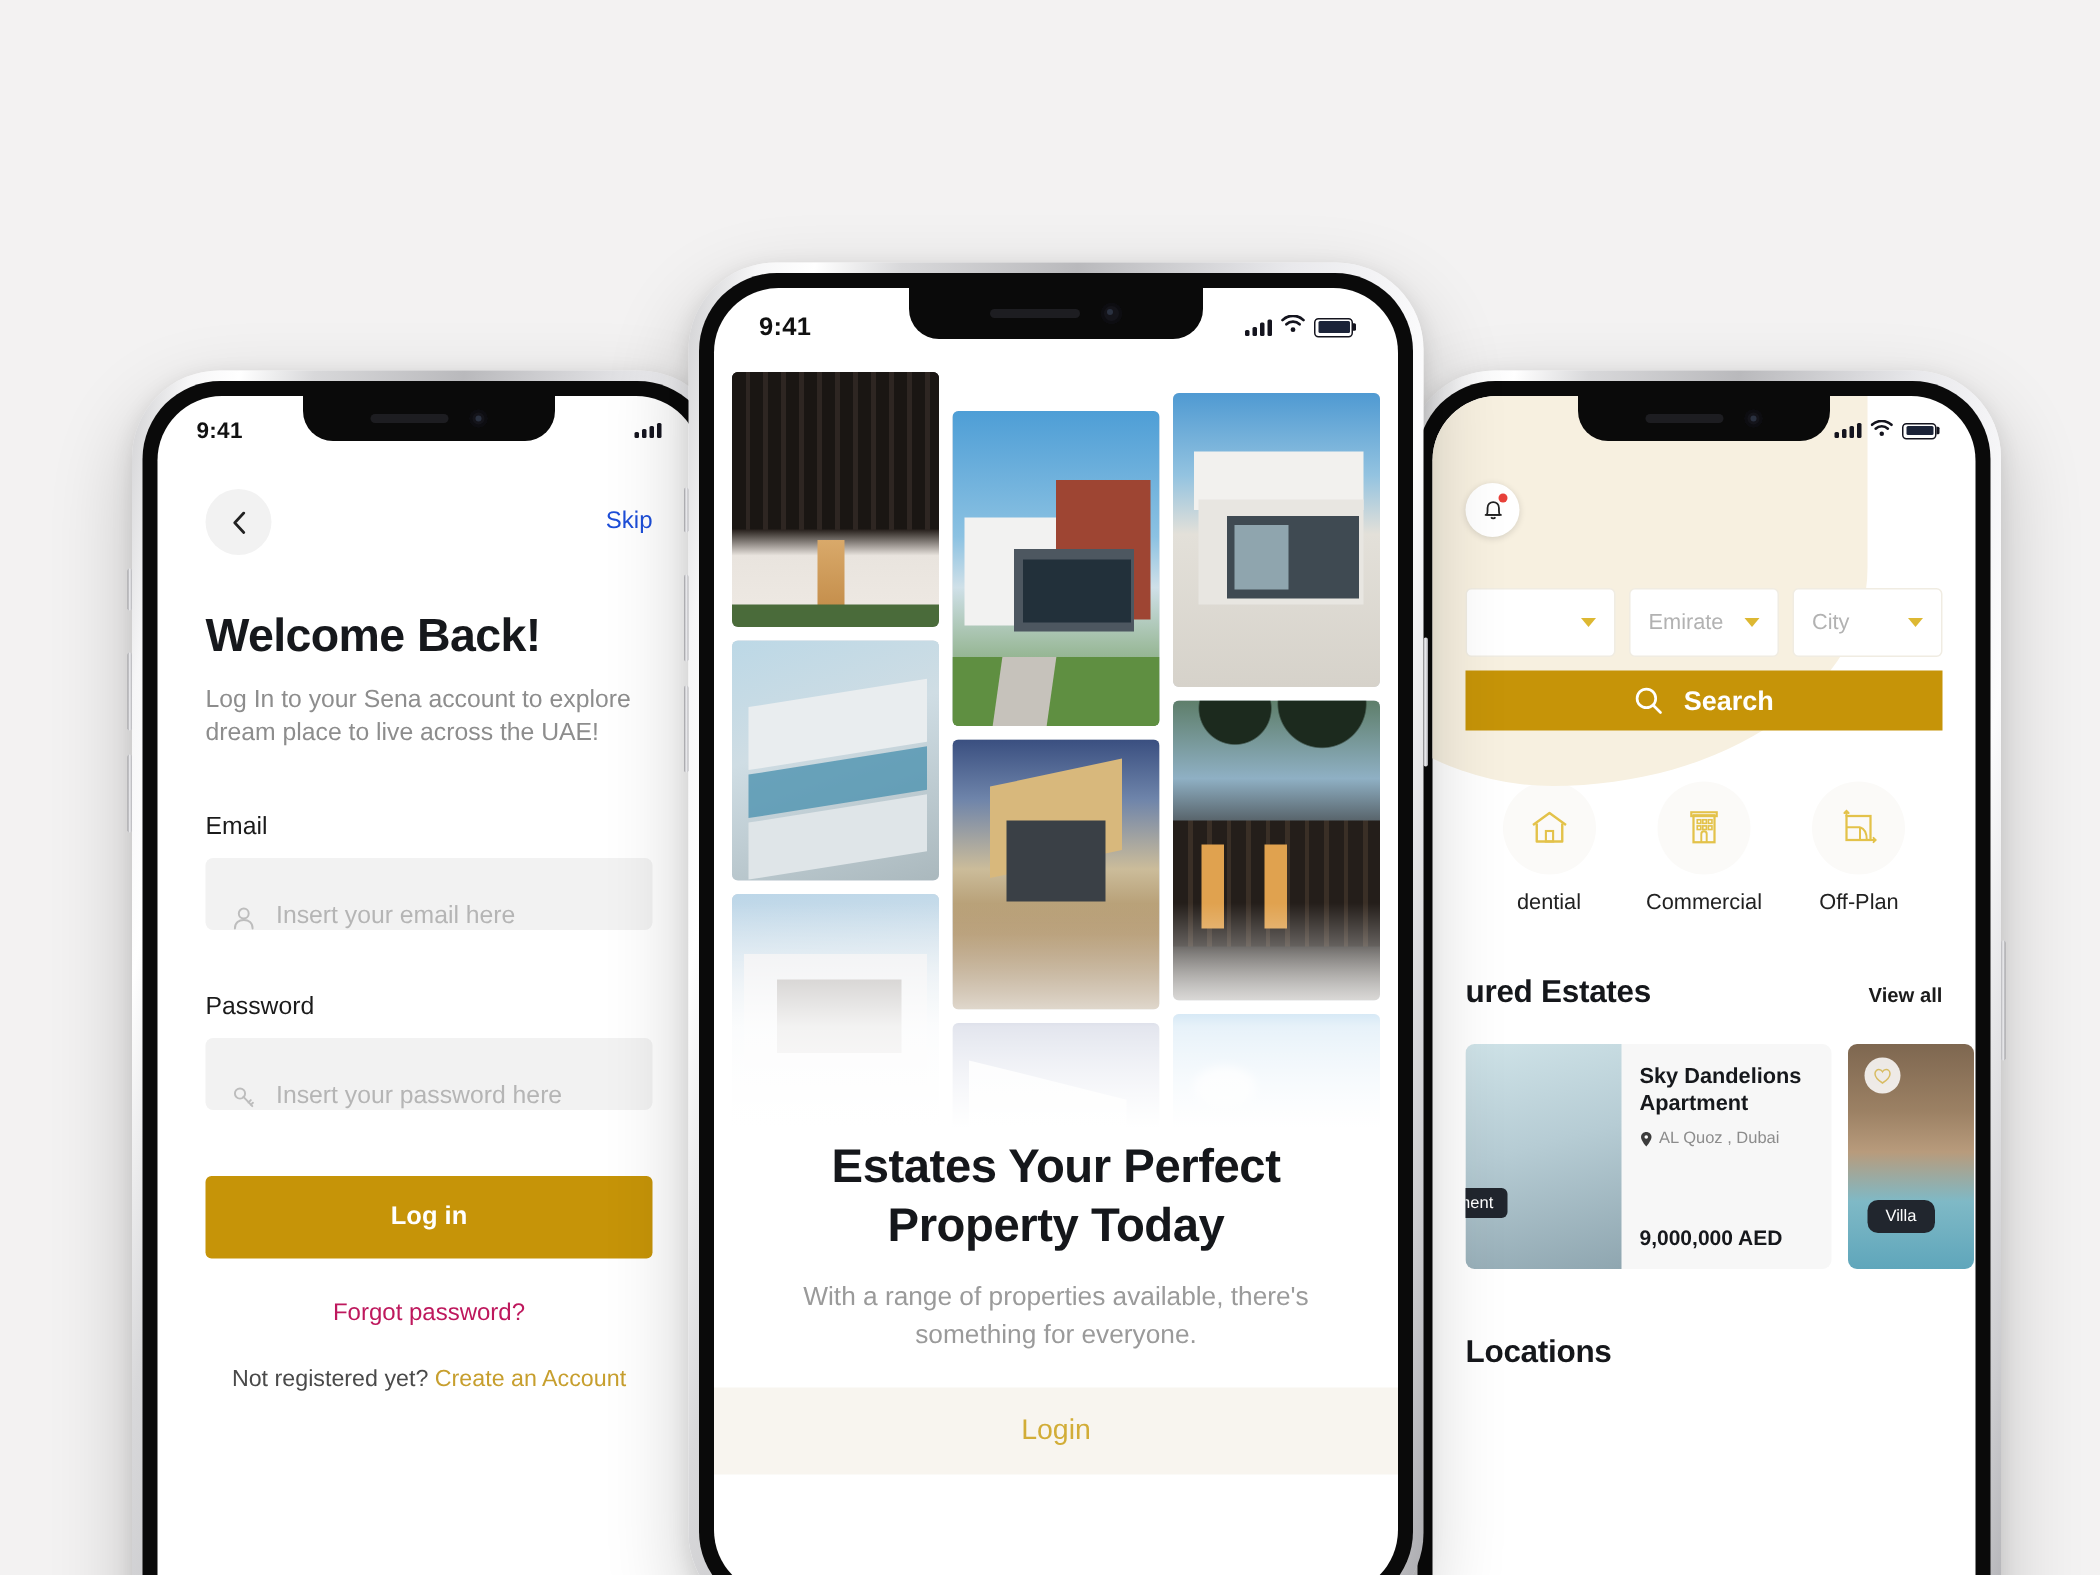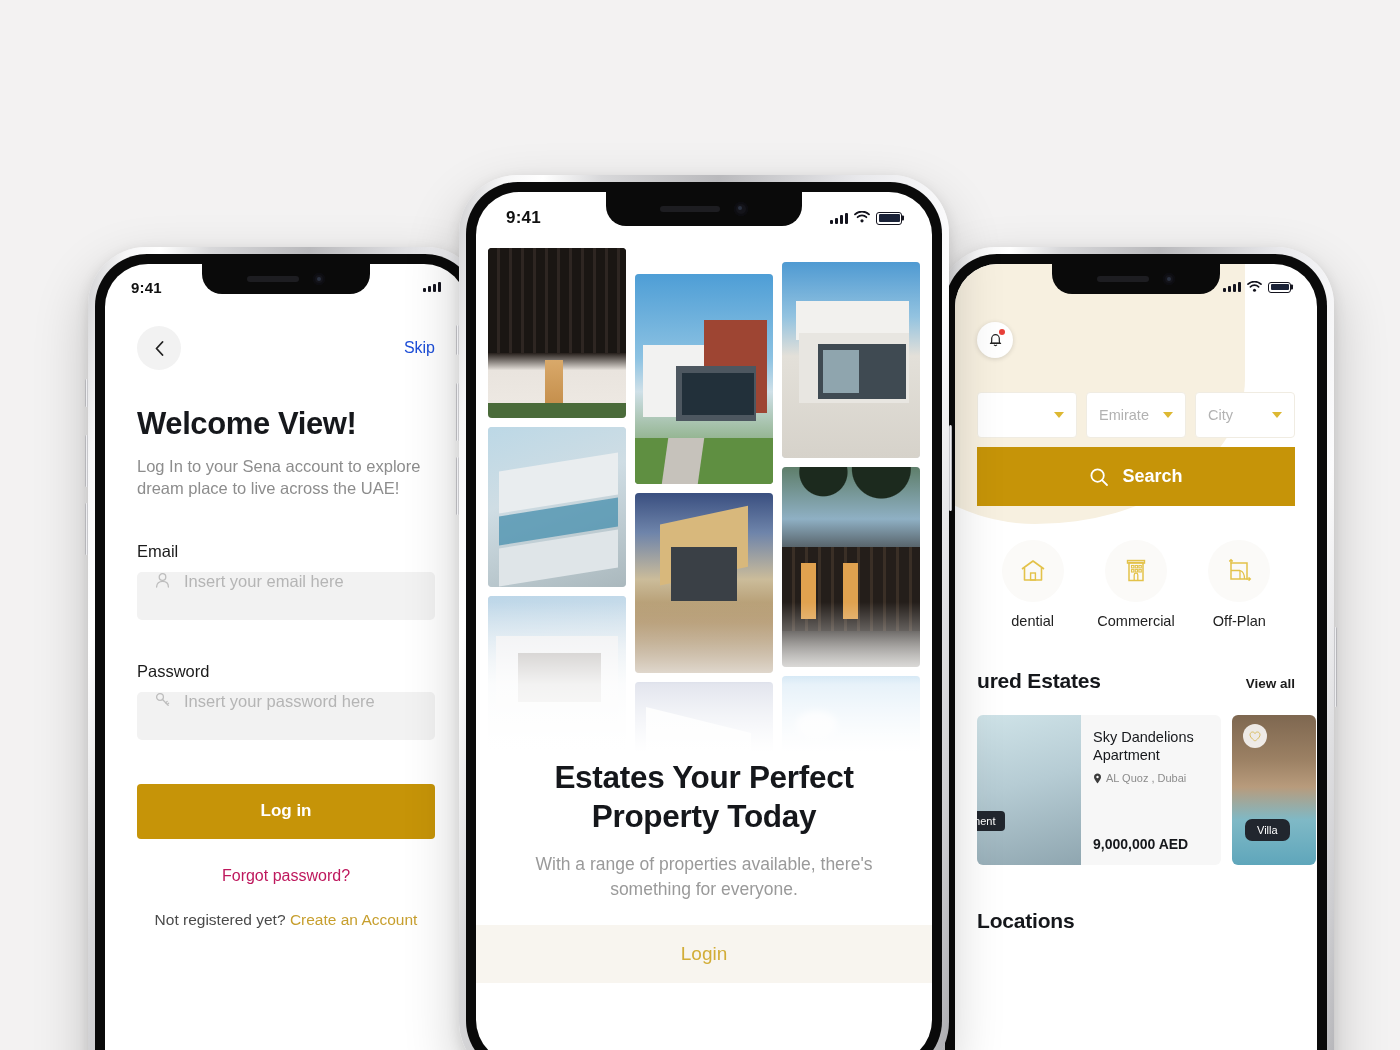--- a/index.html
+++ b/index.html
@@ -72,21 +72,21 @@
     width: 44px; height: 44px; border-radius: 50%; background: #f2f2f2;
     display: flex; align-items: center; justify-content: center;
     color: #222; font-size: 19px;
   }
   .skip { color: #1d4ed8; font-size: 16px; }
   .welcome-title { font-size: 31px; font-weight: 700; color: #16181c; margin-top: 36px; letter-spacing: -0.4px;}
   .welcome-sub { font-size: 16.5px; line-height: 1.33; color: #8d8d8d; margin-top: 14px; }
   .field-label { font-size: 16.5px; color: #1b1b1b; margin-top: 42px; margin-bottom: 11px; }
   .field {
     height: 48px; background: #f2f2f2; border-radius: 5px;
-    display: flex; align-items: flex-start; gap: 14px; padding: 0 18px;
+    display: flex; align-items: flex-end; gap: 14px; padding: 0 18px;
     color: #b5b5b5; font-size: 16.5px;
   }
   .field .ficon { color: #b9b9b9; display:flex; }
   .btn-primary {
     margin-top: 44px; height: 55px; background: #c69408; border-radius: 4px;
     display: flex; align-items: center; justify-content: center;
     color: #fff; font-size: 17px; font-weight: 600;
   }
   .link-center { text-align: center; margin-top: 28px; font-size: 16px; color: #be185d; }
   .link-row { text-align: center; margin-top: 26px; font-size: 15.5px; color: #4a4a4a;}
@@ -133,38 +133,38 @@
   .bell-dot { position:absolute; top:7px; right:8px; width:6px;height:6px;border-radius:50%;background:#e8413a;}
   .filters { position: relative; z-index: 2; display:flex; gap: 9px; margin-top: 34px; }
   .sel {
     flex: 1; height: 46px; background:#fff; border:1px solid #f0ece2; border-radius:4px;
     display:flex; align-items:center; justify-content:space-between; padding: 0 12px;
     color:#b2b2b2; font-size: 14.5px;
   }
   .caret { width:0;height:0;border-left:5px solid transparent;border-right:5px solid transparent;
            border-top:6px solid #ddb832; }
   .search-btn {
-    position: relative; z-index:2; margin-top: 9px; height: 59px; background:#c69408;
+    position: relative; z-index:2; margin-top: 9px; height: 40px; background:#c69408;
     display:flex;align-items:center;justify-content:center;gap:13px;
     color:#fff;font-size:18px;font-weight:700;
   }
   .cats { display:flex; gap: 0; margin-top: 34px; padding: 0 26px; }
   .cat { flex:1; display:flex;flex-direction:column;align-items:center;gap:11px;}
   .cat-ic { width:62px;height:62px;border-radius:50%;background:#fbfaf8;display:flex;align-items:center;justify-content:center;}
   .cat-lb { font-size:14.5px;color:#222;}
   .sec-head { display:flex;align-items:baseline;justify-content:space-between;padding:0 22px;margin-top:40px;}
   .sec-title { font-size:21px;font-weight:700;color:#15171b;letter-spacing:-0.2px;}
   .view-all { font-size:13.5px;color:#1b1b1b;font-weight:700;}
   .cards { display:flex; gap:11px; padding: 0 0 0 22px; margin-top: 22px; }
   .card-wide { flex:0 0 244px; height:150px; background:#f7f7f7; border-radius:6px; display:flex; overflow:hidden;}
   .card-img { width: 104px; background: linear-gradient(165deg,#cfe3e8 0%,#b6ccd4 45%,#8fa6b0 100%); position:relative;}
   .card-badge { position:absolute; left:-18px; bottom:34px; background:#21262e;color:#fff;
                 font-size:11px;padding:4px 9px;border-radius:4px;}
   .card-info { flex:1; padding:13px 12px; display:flex;flex-direction:column;}
-  .card-name { font-size:14.5px;font-weight:400;color:#16181c;line-height:1.25;}
+  .card-name { font-size:14.5px;font-weight:700;color:#16181c;line-height:1.25;}
   .card-loc { font-size:11px;color:#8c8c8c;margin-top:8px;display:flex;align-items:center;gap:4px;}
   .card-price { font-size:14px;font-weight:700;color:#16181c;margin-top:auto;}
   .card-tall { flex:0 0 84px; height:150px; border-radius:6px; position:relative; overflow:hidden;
                background: linear-gradient(180deg,#7e6750 0%,#9c8164 30%,#b89b7c 48%,#7fb9c6 70%,#5fa6bb 100%);}
   .heart { position:absolute; top:9px; left:11px; width:24px;height:24px;border-radius:50%;
            background:rgba(255,255,255,.85);display:flex;align-items:center;justify-content:center;}
   .villa-badge { position:absolute; left:13px; bottom:24px; background:#21262e;color:#fff;
                  font-size:11px;padding:5px 12px;border-radius:7px;}
   .sec-title2 { font-size:21px;font-weight:700;color:#15171b;padding:0 22px;margin-top:44px;letter-spacing:-0.2px;}
 </style>
@@ -202,21 +202,21 @@
         <div class="login-body">
           <div class="topbar-row">
             <div class="back-circle">
               <svg width="9" height="15" viewBox="0 0 9 15">
                 <path d="M7.5 1 L1.5 7.5 L7.5 14" fill="none" stroke="#222" stroke-width="1.8" stroke-linecap="round" stroke-linejoin="round"></path>
               </svg>
             </div>
             <div class="skip">Skip</div>
           </div>
 
-          <div class="welcome-title">Welcome View!</div>
+          <div class="welcome-title">Welcome Back!</div>
           <div class="welcome-sub">Log In to your Sena account to explore dream place to live across the UAE!</div>
 
           <div class="field-label">Email</div>
           <div class="field">
             <span class="ficon">
               <svg width="15" height="16" viewBox="0 0 15 16">
                 <circle cx="7.5" cy="5" r="3.3" fill="none" stroke="#bdbdbd" stroke-width="1.3"></circle>
                 <path d="M1.6 15 C1.6 11.2 4.3 9.3 7.5 9.3 C10.7 9.3 13.4 11.2 13.4 15" fill="none" stroke="#bdbdbd" stroke-width="1.3" stroke-linecap="round"></path>
               </svg>
             </span>

